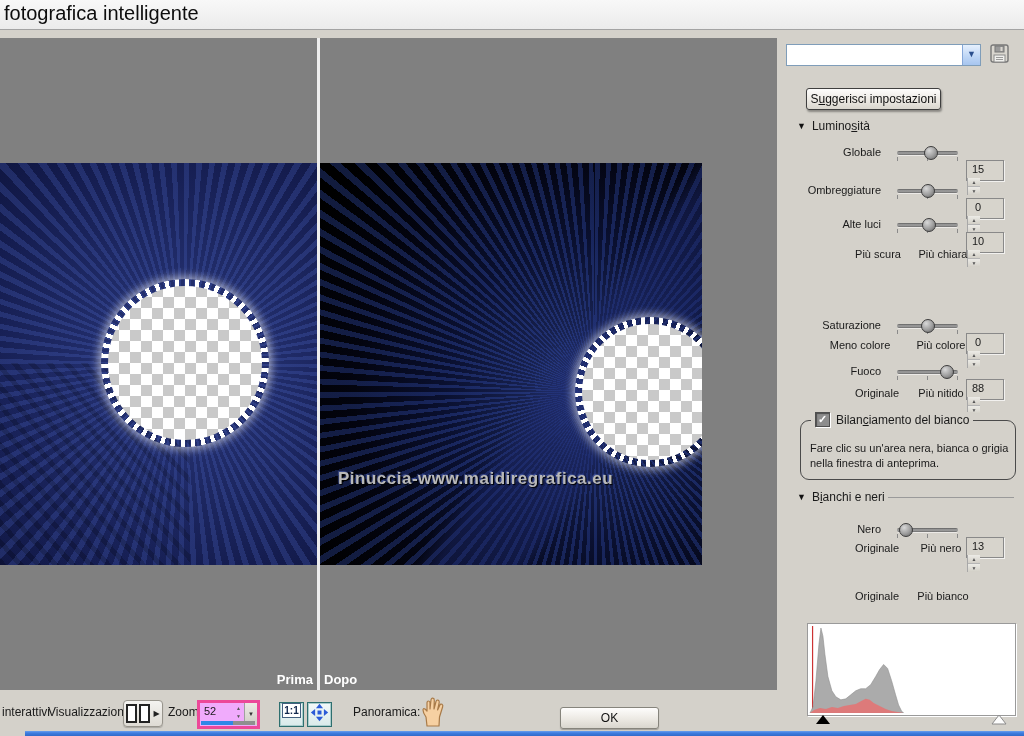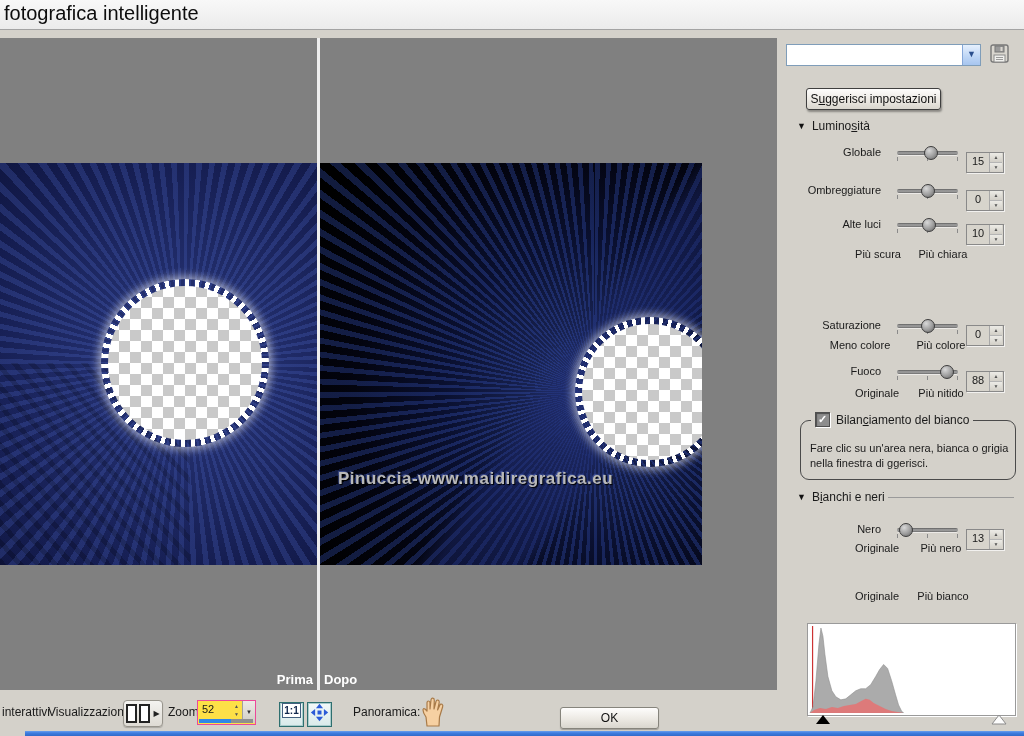--- a/index.html
+++ b/index.html
@@ -60,22 +60,22 @@
   .srow{width:228px;height:20px;}
   .slabel{position:absolute;left:0;top:2px;width:95px;text-align:right;font-size:11px;}
   .track{position:absolute;left:111px;top:7px;width:61px;height:4px;border-radius:2px;
       background:linear-gradient(#5f5f5f,#a6a6a6 50%,#6b6b6b);box-shadow:0 1px 0 rgba(255,255,255,.55);}
   .ticks{position:absolute;left:0;top:6px;width:100%;height:5px;
       background:linear-gradient(#8a8a8a,#8a8a8a) 0 0/1px 4px no-repeat,
                  linear-gradient(#8a8a8a,#8a8a8a) 50% 0/1px 4px no-repeat,
                  linear-gradient(#8a8a8a,#8a8a8a) 100% 0/1px 4px no-repeat;}
   .thumb{position:absolute;top:-5px;width:12px;height:12px;border-radius:50%;border:1px solid #3c3c3c;
       background:radial-gradient(circle at 35% 30%,#d8d8d8,#9d9d9d 55%,#616161);}
-  .spin{position:absolute;left:180px;top:8px;width:36px;height:19px;border:1px solid #898989;
-      background:#d7d4cc;display:flex;box-shadow:1px 1px 0 rgba(255,255,255,.7);}
+  .spin{position:absolute;left:180px;top:16px;width:36px;height:19px;border:1px solid #898989;
+      background:#d7d4cc;display:flex;box-shadow:1px 1px 0 rgba(255,255,255,.7);flex-direction:column;}
   .spin-val{width:22px;text-align:center;font-size:11px;line-height:17px;}
   .spin-btns{width:12px;display:flex;flex-direction:column;border-left:1px solid #a8a8a8;}
   .sb{flex:1;font-size:5px;line-height:8px;text-align:center;color:#555;
       background:linear-gradient(#ecebe6,#d2cfc7);}
   .sb.up{border-bottom:1px solid #b5b5b5;}
   .scale{position:absolute;font-size:11px;text-align:center;}
 
   
   .wb-box{left:800px;top:420px;width:214px;height:58px;border:1px solid #4a4a4a;border-radius:9px;}
   .wb-head{position:absolute;left:10px;top:-9px;background:#d4d1ca;padding:0 4px;
@@ -90,21 +90,21 @@
       box-shadow:1px 1px 0 #fff;}
   .tri-marker{width:16px;height:11px;}
 
   
   .toolbar-text{font-size:12px;color:#1a1a1a;}
   .panebtn{left:123px;top:700px;width:38px;height:25px;border:1px solid #98958d;border-radius:4px;
       background:linear-gradient(#f4f3f0,#dedbd4);display:flex;align-items:center;justify-content:center;gap:2px;
       box-shadow:0 1px 1px rgba(0,0,0,.2);}
   .pane-rect{width:7px;height:15px;background:#fff;border:2px solid #222;}
   .flip-arrow{font-size:8px;color:#222;margin-left:1px;}
-  .zoomctl{left:197px;top:700px;width:57px;height:23px;border:1px solid #ec4899;background:#fde047;}
+  .zoomctl{left:197px;top:700px;width:57px;height:23px;border:3px solid #ec4899;background:#f0abfc;}
   .zoomval{position:absolute;left:4px;top:2px;font-size:11px;}
   .zspin{position:absolute;right:13px;top:1px;width:11px;height:16px;display:flex;flex-direction:column;}
   .zsb{flex:1;font-size:5px;line-height:8px;text-align:center;color:#555;}
   .zdrop{position:absolute;right:0;top:0;width:12px;height:22px;border-left:1px solid #a0a0a0;
       font-size:6px;line-height:22px;text-align:center;color:#333;background:linear-gradient(#eceae5,#d0cdc5);}
   .zoombar-bg{position:absolute;left:1px;bottom:1px;width:54px;height:4px;background:#8f8f8f;}
   .zoombar{position:absolute;left:0;bottom:0;height:4px;background:#2f87e8;}
   .tealbtn{width:23px;height:23px;border:1px solid #2e6f6f;background:linear-gradient(#f3f9f9,#d9eaea);
       display:flex;align-items:flex-start;justify-content:center;box-shadow:inset 0 0 0 1px #a9ccCC;}
   .ratio-inner{font-size:10px;font-weight:bold;color:#13284d;background:#fff;border:1px solid #44607f;
@@ -242,21 +242,21 @@
   </div>
   <div class="abs scale" style="left:845px;top:387px;width:64px;">Originale</div>
   <div class="abs scale" style="left:909px;top:387px;width:64px;">Più nitido</div>
 
   <div class="abs wb-box">
     <div class="wb-head">
       <div class="checkbox"><span>✓</span></div>
       <span><span>Bilan</span><span class="ac">c</span><span>iamento del bianco</span></span>
     </div>
     <div class="wb-desc nowrap" style="top:21px;">Fare clic su un'area nera, bianca o grigia</div>
-    <div class="wb-desc nowrap" style="top:36px;">nella finestra di ggerisci.</div>
+    <div class="wb-desc nowrap" style="top:36px;">nella finestra di anteprima.</div>
   </div>
 
   <div class="abs sec-head" style="left:797px;top:490px;">
     <span class="tri">▼</span>
     <span><span>B</span><span class="ac">i</span><span>anchi e neri</span></span>
   </div>
   <div class="abs" style="left:888px;top:497px;width:126px;height:1px;background:#9a9a9a;"></div>
 
   <div class="abs srow" style="left:786px;top:521px;">
     <div class="slabel nowrap">Nero</div>

